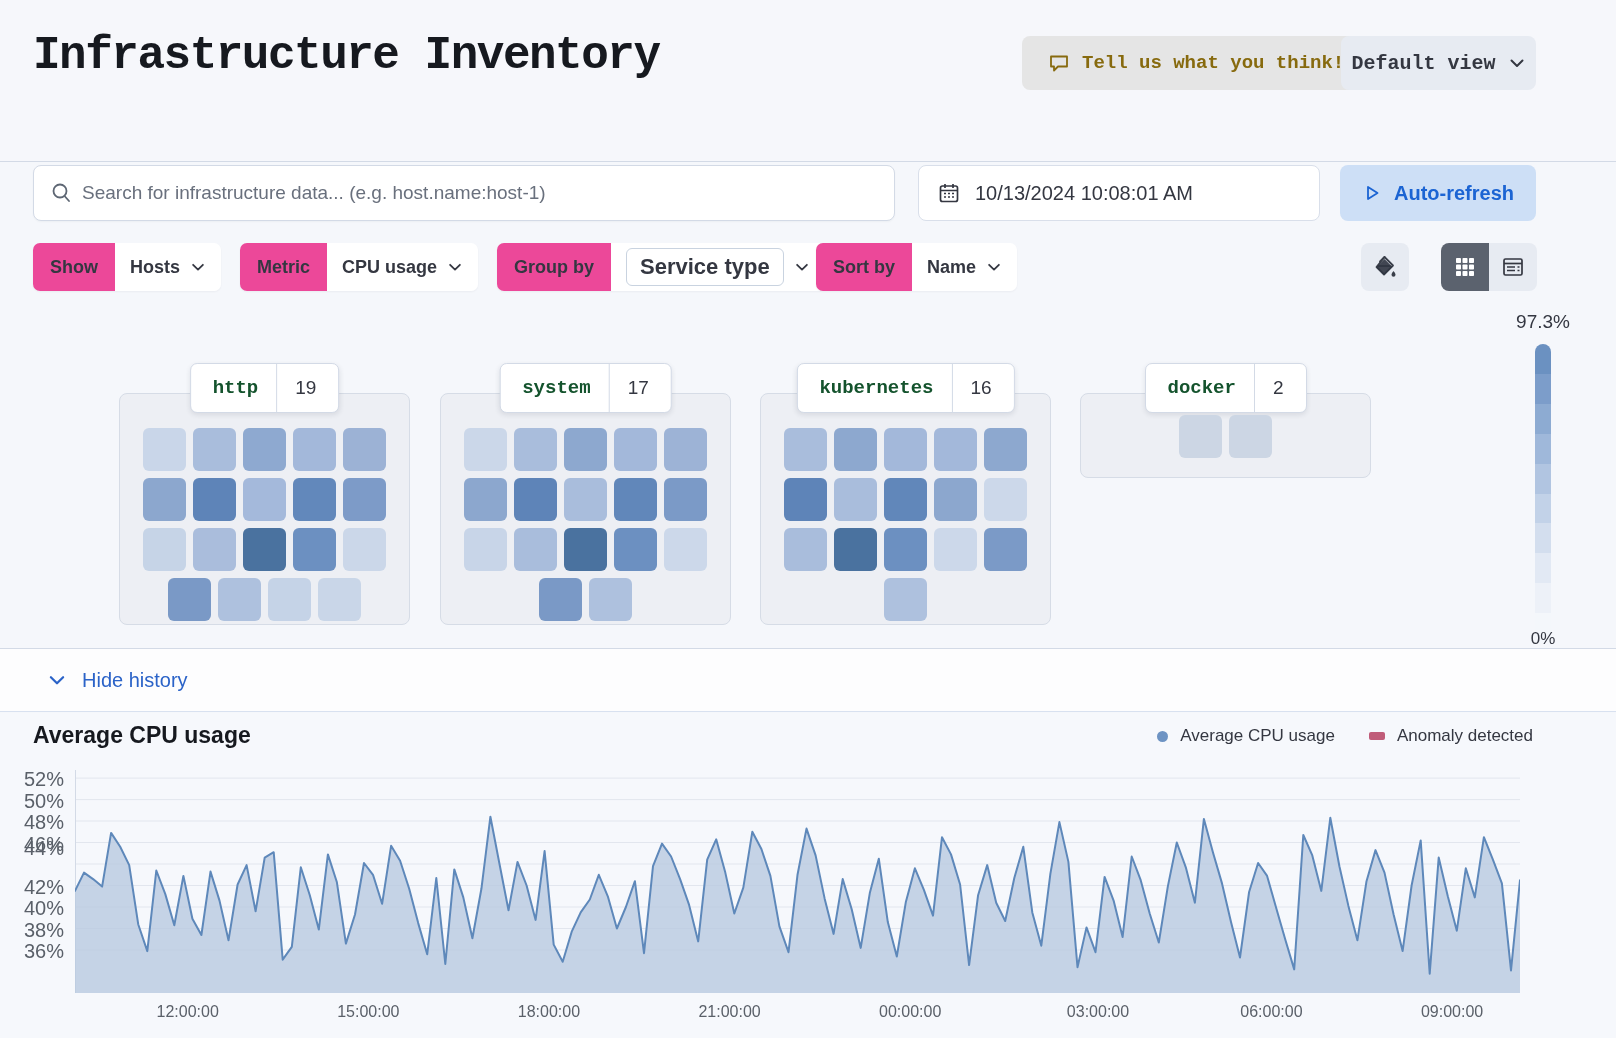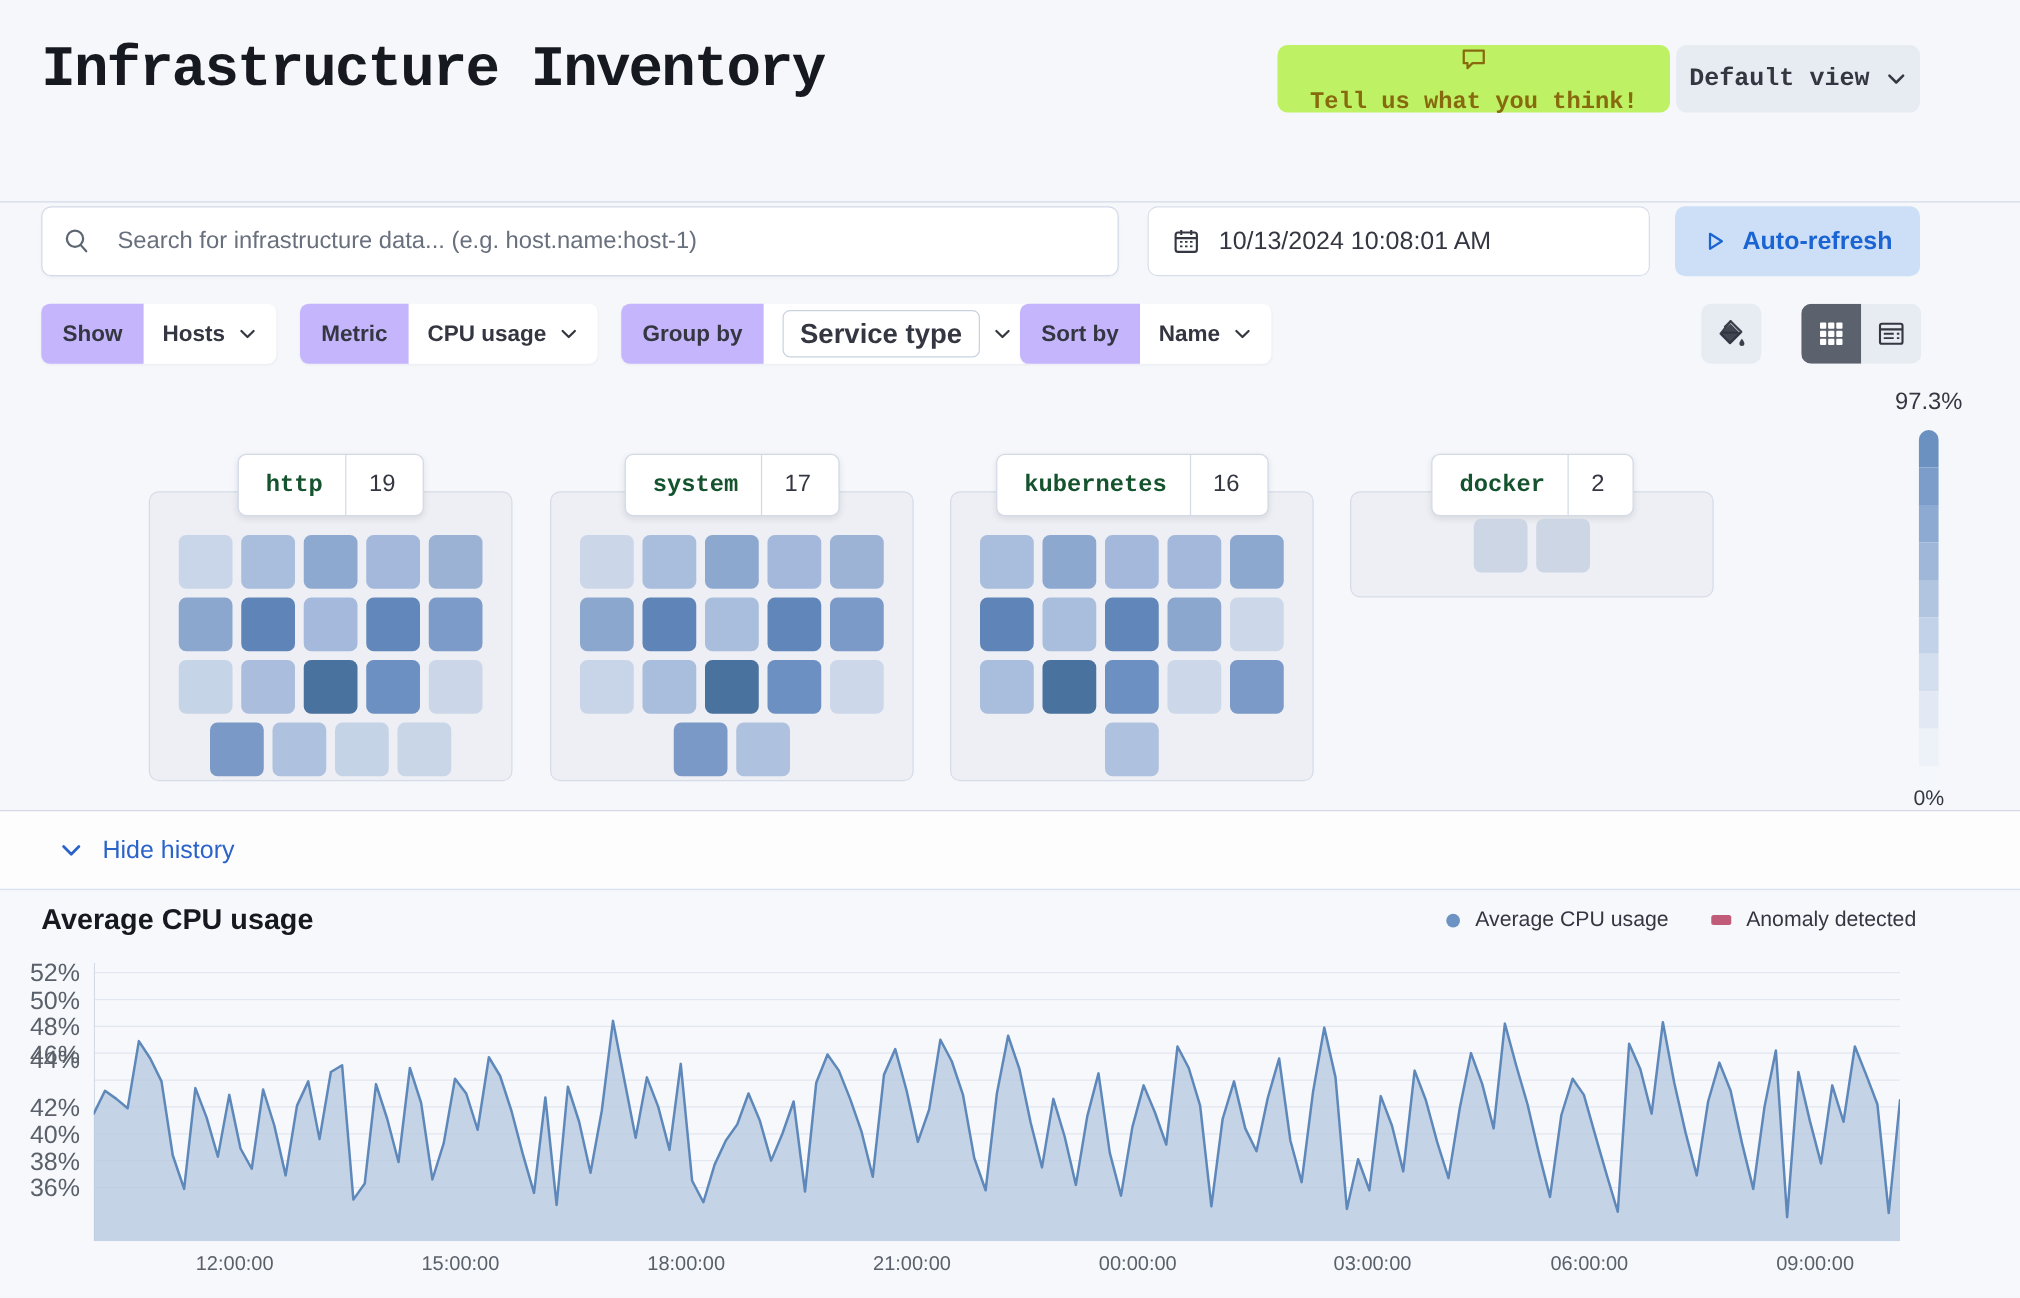--- a/index.html
+++ b/index.html
@@ -2,34 +2,34 @@
 <html><head>
 <meta charset="utf-8">
 <style>
   * { margin:0; padding:0; box-sizing:border-box; }
   html,body { width:1616px; height:1038px; overflow:hidden; }
   body { font-family:"Liberation Sans", sans-serif; background:#f5f7fb; color:#343741; position:relative; }
 
   
   .header { position:absolute; top:0; left:0; width:1616px; height:162px; background:#f6f7fb; border-bottom:1px solid #d3dae6;font-family:Liberation Mono, monospace; }
   .page-title { position:absolute; left:33px; top:30px; font-size:46px; font-weight:800; letter-spacing:-1.5px; color:#16191f; }
-  .feedback-btn { position:absolute; left:1022px; top:36px; height:54px; padding:0 26px; background:#bef264; border:none; border-radius:8px; display:flex; align-items:center; gap:12px; font-family:inherit; font-size:19px; font-weight:600; color:#876a0e; cursor:pointer;flex-direction:column; }
+  .feedback-btn { position:absolute; left:1022px; top:36px; height:54px; padding:0 26px; background:#e5e5e5; border:none; border-radius:8px; display:flex; align-items:center; gap:12px; font-family:inherit; font-size:19px; font-weight:600; color:#876a0e; cursor:pointer; }
   .view-btn { position:absolute; left:1341px; top:36px; width:195px; height:54px; background:#e7ebf2; border:none; border-radius:8px; display:flex; align-items:center; justify-content:center; gap:12px; font-family:inherit; font-size:20px; font-weight:600; color:#343741; cursor:pointer; }
 
   
-  .search-box { position:absolute; left:33px; top:165px; width:862px; height:56px; background:#fff; border:1px solid #d3dae6; border-radius:8px; display:flex; align-items:center; padding:0 16px; gap:20px; box-shadow:0 1px 2px rgba(30,40,60,.04); }
+  .search-box { position:absolute; left:33px; top:165px; width:862px; height:56px; background:#fff; border:1px solid #d3dae6; border-radius:8px; display:flex; align-items:center; padding:0 16px; gap:8px; box-shadow:0 1px 2px rgba(30,40,60,.04); }
   .search-box input { flex:1; border:none; outline:none; font-family:inherit; font-size:19px; color:#343741; background:transparent; }
   .search-box input::placeholder { color:#69707d; }
   .date-picker { position:absolute; left:918px; top:165px; width:402px; height:56px; background:#fff; border:1px solid #d9dfea; border-radius:8px; display:flex; align-items:center; padding:0 18px; gap:14px; font-size:20px; color:#343741; cursor:pointer; }
   .auto-refresh { position:absolute; left:1340px; top:165px; width:196px; height:56px; background:#cddff6; border:none; border-radius:8px; display:flex; align-items:center; justify-content:center; gap:12px; font-family:inherit; font-size:20px; font-weight:600; color:#1b64d3; cursor:pointer; }
 
   
   .filter-row { position:absolute; top:243px; left:0; width:1616px; height:48px; }
   .filter-group { position:absolute; top:0; height:48px; display:flex; border-radius:7px; overflow:visible; box-shadow:0 1px 2px rgba(30,40,60,.05); }
-  .filter-label { background:#c4b5fd; display:flex; align-items:center; padding:0 17px; font-size:18px; font-weight:700; color:#343741; border-radius:7px 0 0 7px; }
+  .filter-label { background:#ec4899; display:flex; align-items:center; padding:0 17px; font-size:18px; font-weight:700; color:#343741; border-radius:7px 0 0 7px; }
   .filter-value { background:#fff; display:flex; align-items:center; gap:10px; padding:0 15px; font-size:18px; font-weight:600; color:#343741; border-radius:0 7px 7px 0; cursor:pointer; }
   .filter-pill { border:1px solid #c9d3e0; border-radius:6px; padding:5px 13px; font-size:22px; font-weight:700; }
   .icon-btn { position:absolute; top:0; width:48px; height:48px; border:none; border-radius:8px; background:#e7ebf2; display:flex; align-items:center; justify-content:center; cursor:pointer; }
   .toggle-group { position:absolute; top:0; left:1441px; width:96px; height:48px; display:flex; border-radius:8px; overflow:hidden; }
   .toggle-btn { width:48px; height:48px; border:none; display:flex; align-items:center; justify-content:center; cursor:pointer; }
   .toggle-btn.active { background:#5b626e; }
   .toggle-btn.inactive { background:#e7ebf2; }
 
   
   #waffle-area { position:absolute; top:0; left:0; width:1616px; height:648px; }

